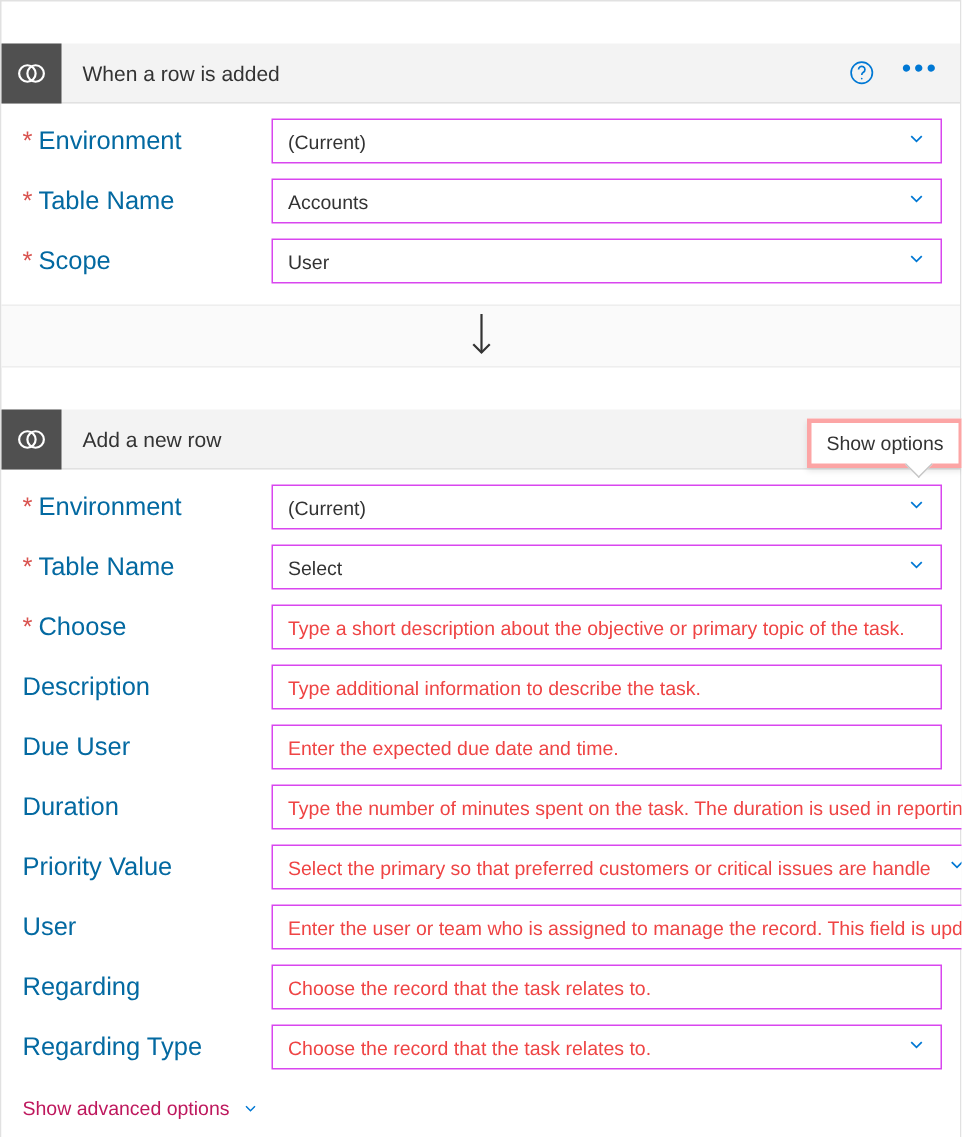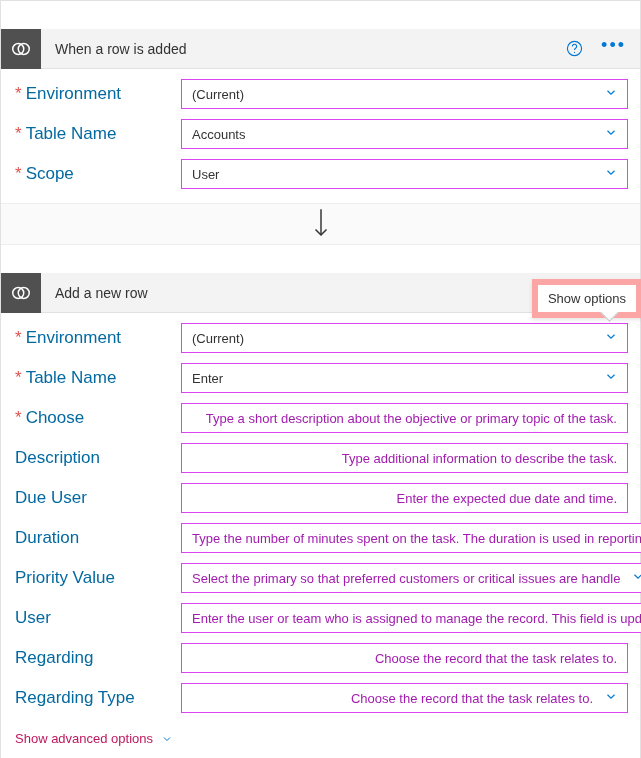--- a/index.html
+++ b/index.html
@@ -98,23 +98,22 @@
     padding: 0 34px 0 10px;
     font-size: 13px;
     color: #333;
     background: #fff;
     display: flex;
     align-items: center;
     white-space: nowrap;
     overflow: hidden;
   }
   .input-box {
-    color: #a21caf;
+    color: #ef4444;
     padding-right: 10px;
-    justify-content: flex-end;
   }
   .input-box.with-chevron { padding-right: 34px; }
   .chevron {
     position: absolute;
     right: 10px;
     top: 50%;
     transform: translateY(-50%);
     color: #0078d4;
     pointer-events: none;
   }
@@ -125,21 +124,21 @@
     height: 42px;
     background: #fafafa;
     border-top: 1px solid #eee;
     border-bottom: 1px solid #eee;
   }
   .tooltip {
     position: absolute;
     right: -2px;
     top: -34px;
     background: #fff;
-    border: 6px solid #fca5a5;
+    border: 3px solid #fca5a5;
     padding: 6px 10px;
     font-size: 13px;
     color: #333;
     box-shadow: 0 2px 4px rgba(0,0,0,.1);
     z-index: 10;
   }
   .tooltip::after {
     content: "";
     position: absolute;
     bottom: -7px;
@@ -271,21 +270,21 @@
                 <polyline points="6 9 12 15 18 9"></polyline>
               </svg>
           </span>
         </div>
       </div>
 
       <div class="field-row">
         <div class="field-label required">Table Name</div>
         <div class="field-control">
           <div class="select-box">
-              <span>Enter</span>
+              <span>Select</span>
             </div>
           <span class="chevron">
             <svg width="14" height="14" viewBox="0 0 24 24" fill="none" stroke="#0078d4" stroke-width="2">
                 <polyline points="6 9 12 15 18 9"></polyline>
               </svg>
           </span>
         </div>
       </div>
 
       <div class="field-row">

